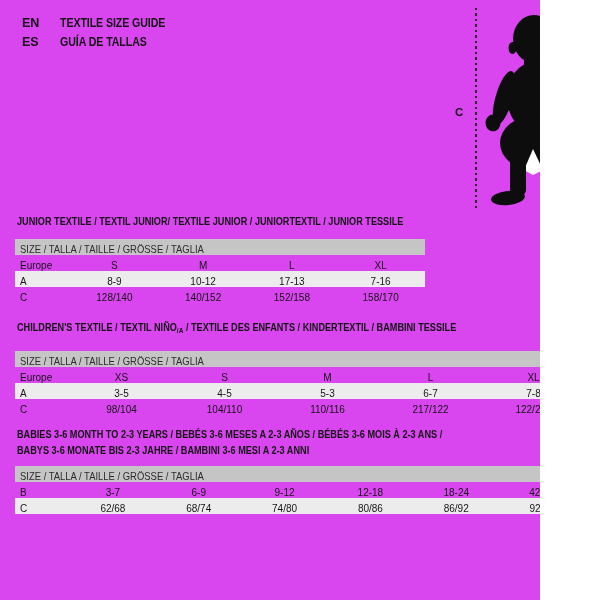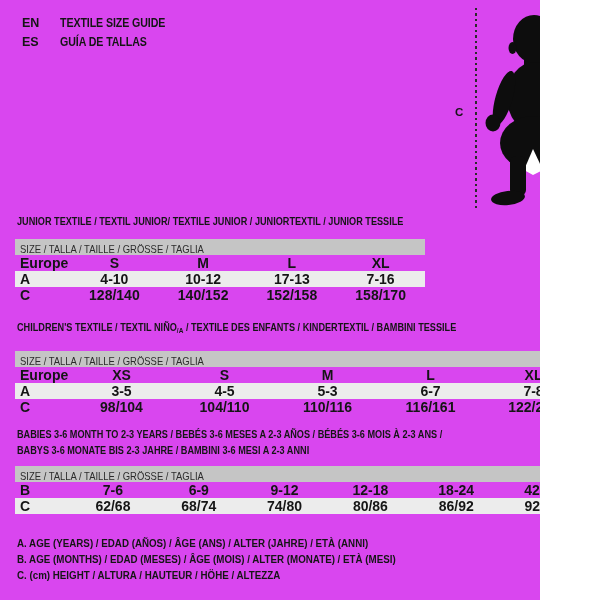--- a/index.html
+++ b/index.html
@@ -92,24 +92,23 @@
     color: #2b2b2b;
     white-space: nowrap;
   }
   .size-bar span {
     transform: scaleX(0.9);
     transform-origin: 0 50%;
   }
   .trow {
     display: flex;
     height: 16px;
-    align-items: center;
-    font-size: 14px;
-    white-space: nowrap;
-    font-weight: bold;
+    align-items: flex-end;
+    font-size: 10px;
+    white-space: nowrap;
   }
   .trow.alt { background: var(--alt, #ececec); }
   .lab {
     width: 55px;
     padding-left: 5px;
     box-sizing: border-box;
   }
   .c {
     flex: 1;
     text-align: center;
@@ -176,21 +175,21 @@
     </div>
     <div class="trow">
       <span class="lab">Europe</span>
       <span class="c">S</span>
       <span class="c">M</span>
       <span class="c">L</span>
       <span class="c">XL</span>
     </div>
     <div class="trow alt">
       <span class="lab">A</span>
-      <span class="c">4-10</span>
+      <span class="c">8-9</span>
       <span class="c">10-12</span>
       <span class="c">17-13</span>
       <span class="c">7-16</span>
     </div>
     <div class="trow">
       <span class="lab">C</span>
       <span class="c">128/140</span>
       <span class="c">140/152</span>
       <span class="c">152/158</span>
       <span class="c">158/170</span>
@@ -218,50 +217,45 @@
       <span class="c">4-5</span>
       <span class="c">5-3</span>
       <span class="c">6-7</span>
       <span class="c">7-8</span>
     </div>
     <div class="trow">
       <span class="lab">C</span>
       <span class="c">98/104</span>
       <span class="c">104/110</span>
       <span class="c">110/116</span>
-      <span class="c">116/161</span>
+      <span class="c">217/122</span>
       <span class="c">122/204</span>
     </div>
   </div>
 
   <div class="sect-title" style="top:428px">BABIES 3-6 MONTH TO 2-3 YEARS / BEBÉS 3-6 MESES A 2-3 AÑOS / BÉBÉS 3-6 MOIS À 2-3 ANS /</div>
   <div class="sect-title" style="top:444px">BABYS 3-6 MONATE BIS 2-3 JAHRE / BAMBINI 3-6 MESI A 2-3 ANNI</div>
   <div class="tbl" style="top:466px; width:570px">
     <div class="size-bar">
       <span>SIZE / TALLA / TAILLE / GRÖSSE / TAGLIA</span>
     </div>
     <div class="trow">
       <span class="lab">B</span>
-      <span class="c">7-6</span>
+      <span class="c">3-7</span>
       <span class="c">6-9</span>
       <span class="c">9-12</span>
       <span class="c">12-18</span>
       <span class="c">18-24</span>
       <span class="c">42-36</span>
     </div>
     <div class="trow alt">
       <span class="lab">C</span>
       <span class="c">62/68</span>
       <span class="c">68/74</span>
       <span class="c">74/80</span>
       <span class="c">80/86</span>
       <span class="c">86/92</span>
       <span class="c">92/98</span>
     </div>
   </div>
 
-  <div class="footnotes">
-    <div class="fnote">A. AGE (YEARS) / EDAD (AÑOS) / ÂGE (ANS) / ALTER (JAHRE) / ETÀ (ANNI)</div>
-    <div class="fnote">B. AGE (MONTHS) / EDAD (MESES) / ÂGE (MOIS) / ALTER (MONATE) / ETÀ (MESI)</div>
-    <div class="fnote">C. (cm) HEIGHT / ALTURA / HAUTEUR / HÖHE / ALTEZZA</div>
-  </div>
 
 </div>
 
 </body></html>

